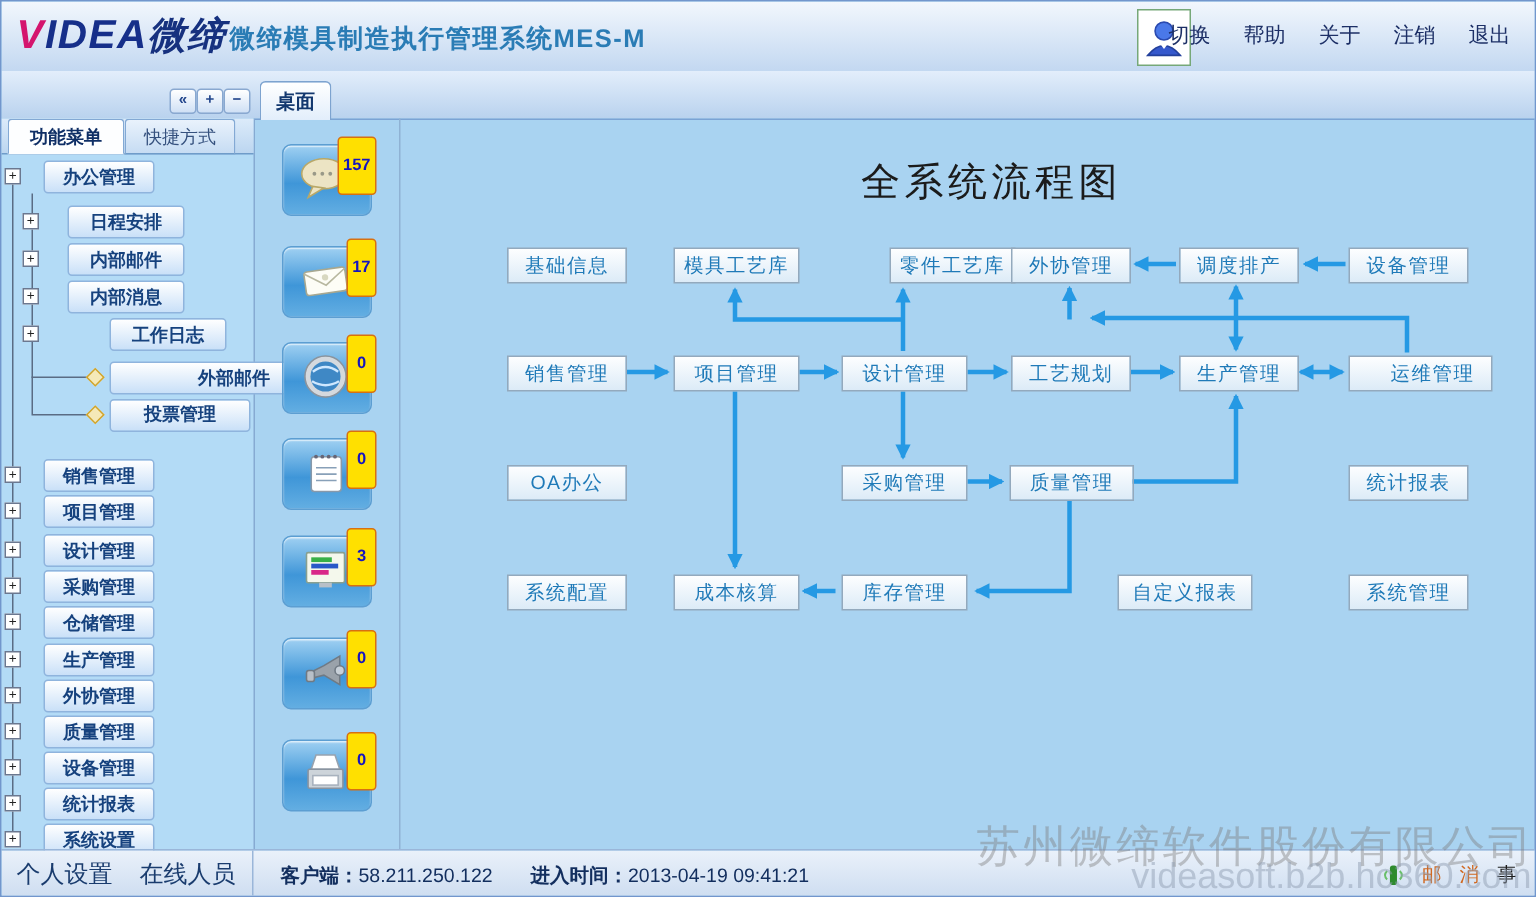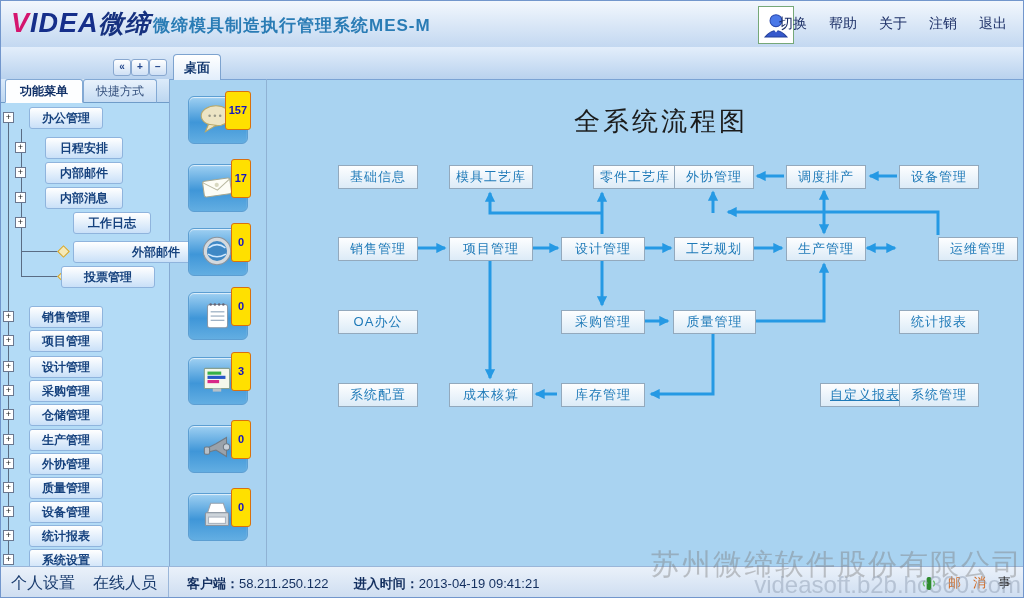--- a/index.html
+++ b/index.html
@@ -127,21 +127,21 @@
         <div class="tree-btn" style="left: 44px; top: 58px; width: 76px;">日程安排</div>
         <div class="expander" style="left: 14px; top: 88px;">+</div>
         <div class="tree-btn" style="left: 44px; top: 83px; width: 76px;">内部邮件</div>
         <div class="expander" style="left: 14px; top: 113px;">+</div>
         <div class="tree-btn" style="left: 44px; top: 108px; width: 76px;">内部消息</div>
         <div class="expander" style="left: 14px; top: 138px;">+</div>
         <div class="tree-btn" style="left: 44px; top: 133px; width: 76px; margin-left: 28px;">工作日志</div>
         <div class="diamond" style="left: 58px; top: 168px;"></div>
         <div class="tree-btn" style="left: 72px; top: 162px; width: 92px; padding-left: 36px;">外部邮件</div>
         <div class="diamond" style="left: 58px; top: 193px;"></div>
-        <div class="tree-btn" style="left: 60px; top: 187px; width: 92px;">投票管理</div>
+        <div class="tree-btn" style="left: 72px; top: 187px; width: 92px; font-family: Liberation Mono, monospace;">投票管理</div>
         <div class="expander" style="left: 2px; top: 232px;">+</div>
         <div class="tree-btn" style="left: 28px; top: 227px; width: 72px;">销售管理</div>
         <div class="expander" style="left: 2px; top: 256px;">+</div>
         <div class="tree-btn" style="left: 28px; top: 251px; width: 72px;">项目管理</div>
         <div class="expander" style="left: 2px; top: 282px;">+</div>
         <div class="tree-btn" style="left: 28px; top: 277px; width: 72px;">设计管理</div>
         <div class="expander" style="left: 2px; top: 306px;">+</div>
         <div class="tree-btn" style="left: 28px; top: 301px; width: 72px;">采购管理</div>
         <div class="expander" style="left: 2px; top: 330px;">+</div>
         <div class="tree-btn" style="left: 28px; top: 325px; width: 72px;">仓储管理</div>
@@ -245,29 +245,29 @@
       <div class="flow-box" style="left: 448px; top: 164px; width: 82px;">模具工艺库</div>
       <div class="flow-box" style="left: 592px; top: 164px; width: 82px;">零件工艺库</div>
       <div class="flow-box" style="left: 673px; top: 164px; width: 78px;">外协管理</div>
       <div class="flow-box" style="left: 785px; top: 164px; width: 78px;">调度排产</div>
       <div class="flow-box" style="left: 898px; top: 164px; width: 78px;">设备管理</div>
       <div class="flow-box" style="left: 337px; top: 236px; width: 78px;">销售管理</div>
       <div class="flow-box" style="left: 448px; top: 236px; width: 82px;">项目管理</div>
       <div class="flow-box" style="left: 560px; top: 236px; width: 82px;">设计管理</div>
       <div class="flow-box" style="left: 673px; top: 236px; width: 78px;">工艺规划</div>
       <div class="flow-box" style="left: 785px; top: 236px; width: 78px;">生产管理</div>
-      <div class="flow-box" style="left: 937px; top: 236px; width: 78px;">运维管理</div>
+      <div class="flow-box" style="left: 898px; top: 236px; width: 78px; padding-left: 16px;">运维管理</div>
       <div class="flow-box" style="left: 337px; top: 309px; width: 78px;">OA办公</div>
       <div class="flow-box" style="left: 560px; top: 309px; width: 82px;">采购管理</div>
       <div class="flow-box" style="left: 672px; top: 309px; width: 81px;">质量管理</div>
       <div class="flow-box" style="left: 898px; top: 309px; width: 78px;">统计报表</div>
       <div class="flow-box" style="left: 337px; top: 382px; width: 78px;">系统配置</div>
       <div class="flow-box" style="left: 448px; top: 382px; width: 82px;">成本核算</div>
       <div class="flow-box" style="left: 560px; top: 382px; width: 82px;">库存管理</div>
-      <div class="flow-box" style="left: 819px; top: 382px; width: 88px; text-decoration: underline;">自定义报表</div>
+      <div class="flow-box" style="left: 744px; top: 382px; width: 88px;">自定义报表</div>
       <div class="flow-box" style="left: 898px; top: 382px; width: 78px;">系统管理</div>
     </div>
 
   <div id="statusbar">
     <div id="status-left">
         <span class="status-link">个人设置</span>
         <span class="status-link">在线人员</span>
       </div>
     <div id="status-main">
       <b>客户端：</b><span>58.211.250.122</span>

